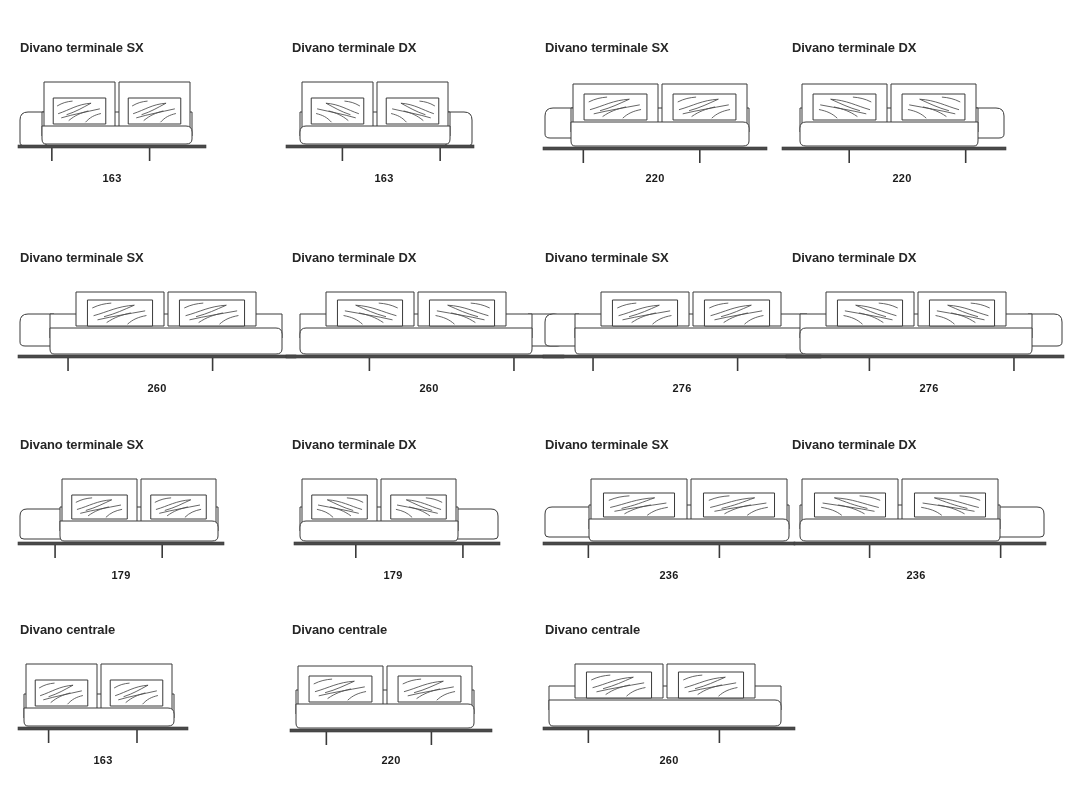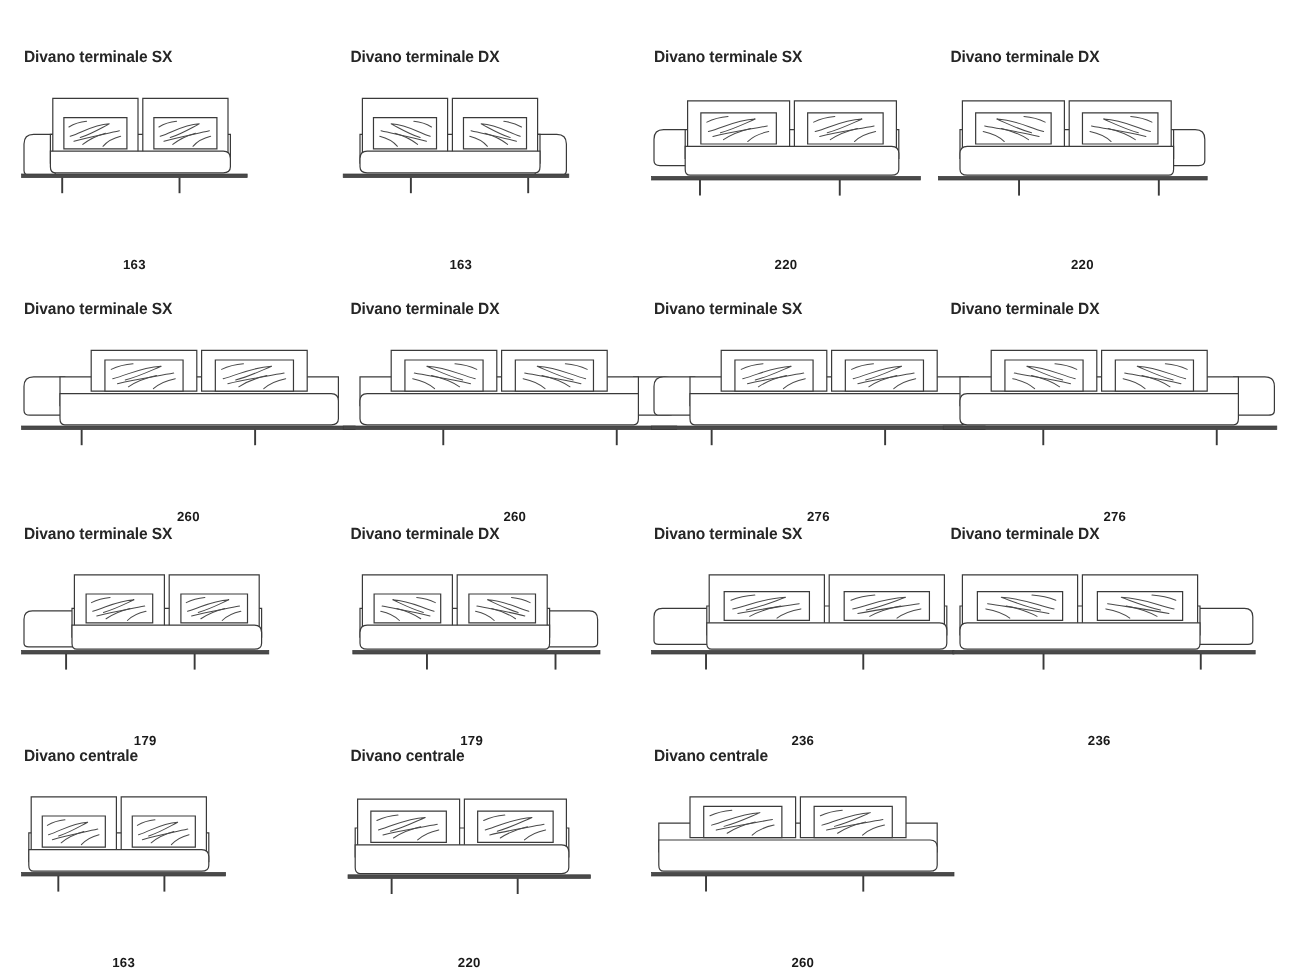--- a/index.html
+++ b/index.html
@@ -26,21 +26,20 @@
   .fig svg{display:block;overflow:visible;}
 
   .dim{
     position:absolute;
     font-size:11px;
     font-weight:700;
     color:#1a1a1a;
     letter-spacing:0.2px;
     text-align:center;
     white-space:nowrap;
-    margin-top:43px;
   }
 
   
   .ln{fill:#ffffff;stroke:#3a3a3a;stroke-width:1;vector-effect:non-scaling-stroke;}
   .plinth{fill:#4a4a4a;stroke:#3a3a3a;stroke-width:0.6;}
   .leg{stroke:#3a3a3a;stroke-width:1.6;}
   .scribble{fill:none;stroke:#4a4a4a;stroke-width:0.85;stroke-linecap:round;stroke-linejoin:round;}
 </style>
 </head>
 <body>

